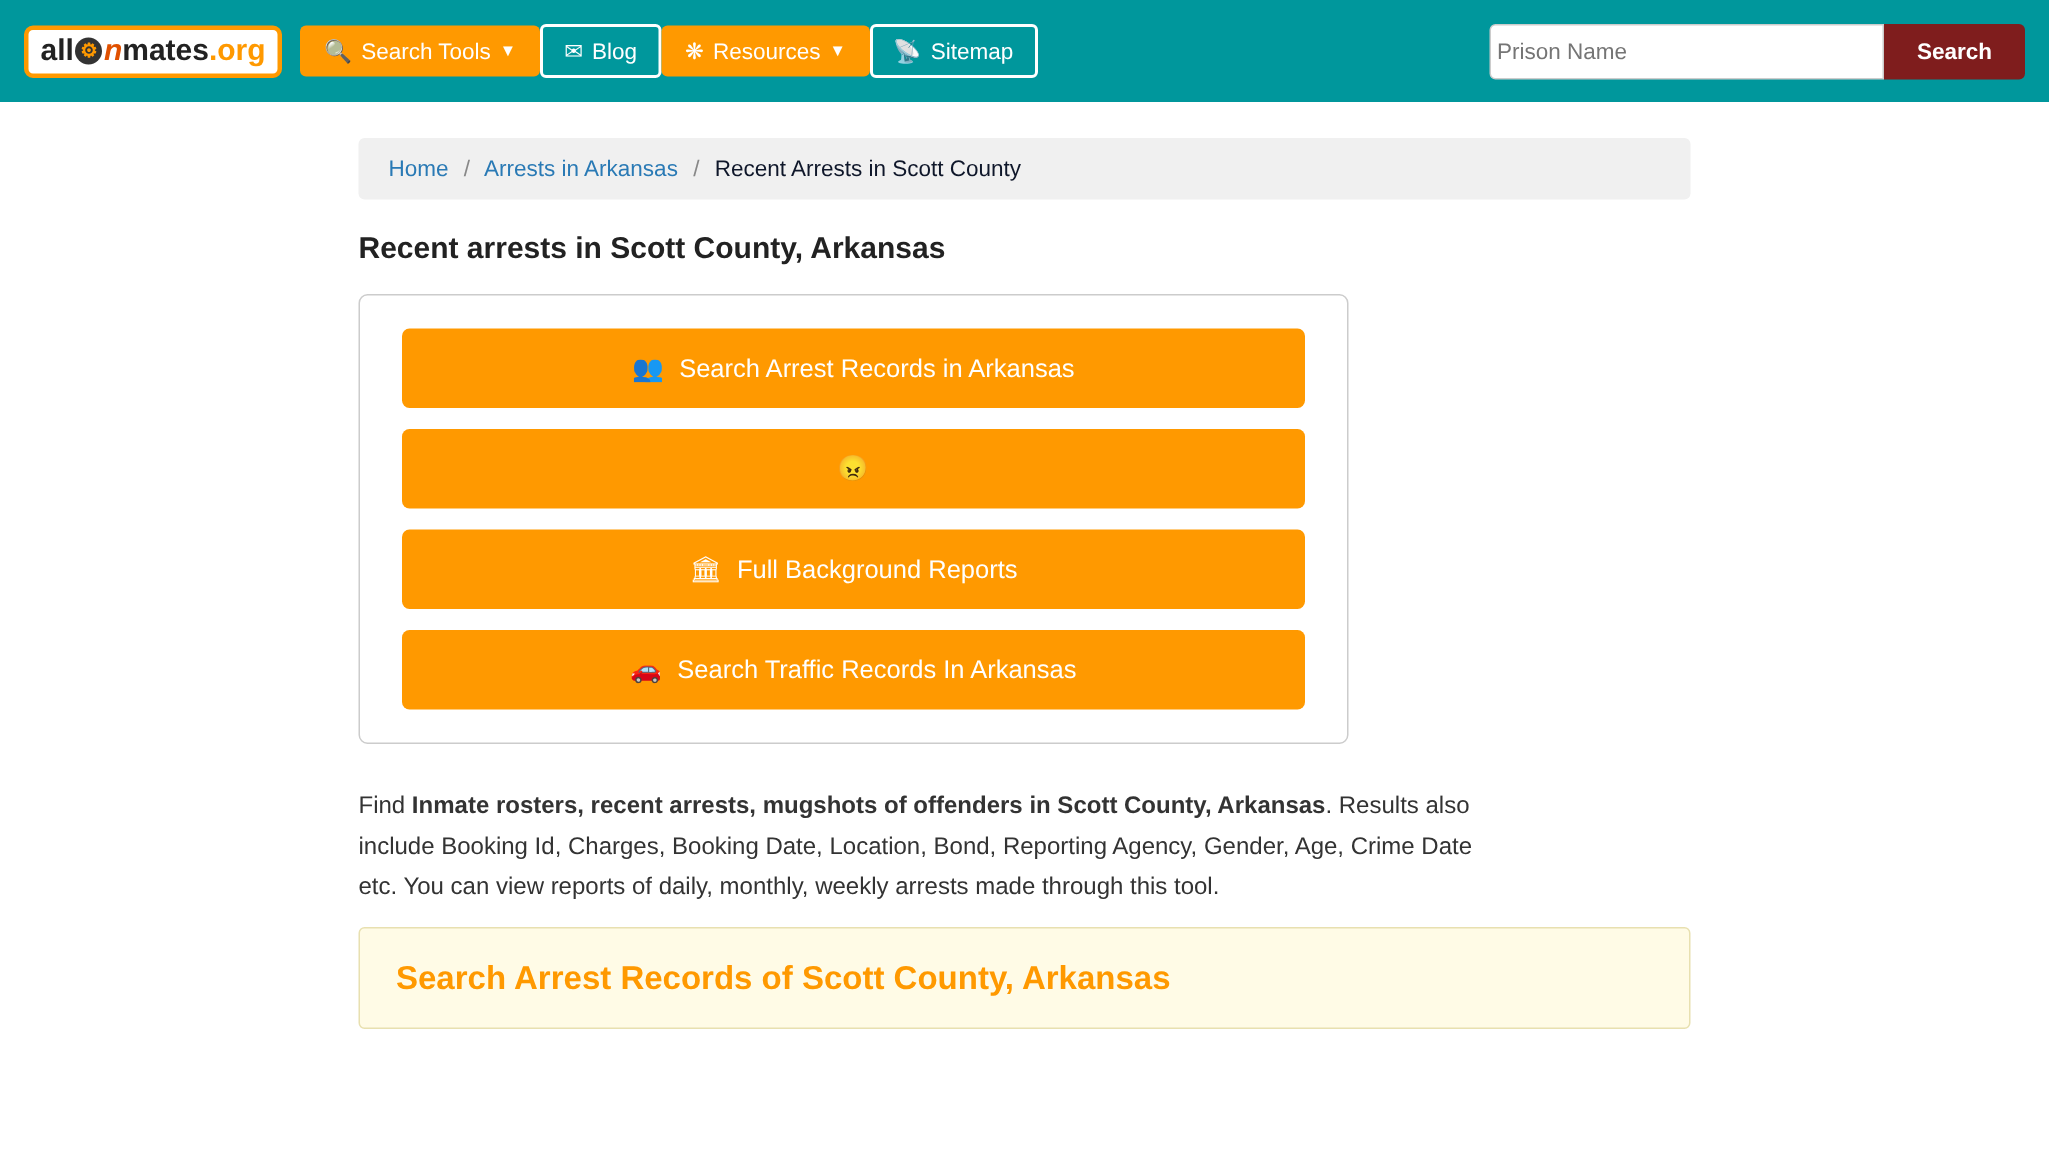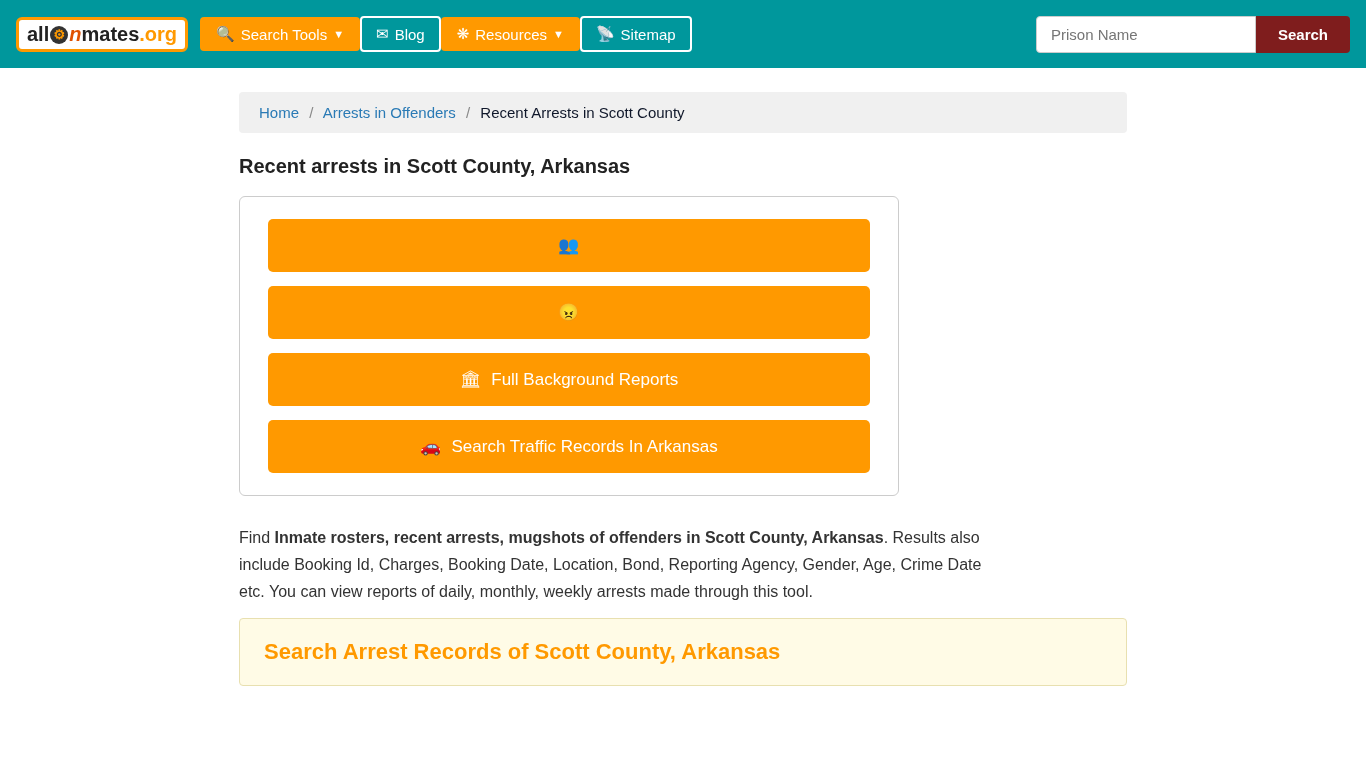--- a/index.html
+++ b/index.html
@@ -69,25 +69,25 @@
       font-size: 15px;
       cursor: pointer;
       display: flex;
       align-items: center;
       gap: 6px;
     }
 
     .nav-spacer { flex: 1; }
 
     .search-input {
-      padding: 9px 14px;
+      padding: 9px 4px;
       border: 1px solid #ccc;
       border-radius: 4px 0 0 4px;
       font-size: 15px;
-      width: 220px;
+      width: 263px;
       outline: none;
     }
     .search-btn {
       background: #7f1d1d;
       color: #fff;
       border: none;
       border-radius: 0 4px 4px 0;
       padding: 9px 22px;
       font-size: 15px;
       cursor: pointer;
@@ -216,30 +216,31 @@
       <span>Search</span>
     </button>
   </div>
 </nav>
 
 <div class="main-content">
 
   <div class="breadcrumb-bar">
     <a href="#">Home</a>
     <span class="sep">/</span>
-    <a href="#">Arrests in Offenders</a>
+    <a href="#">Arrests in Arkansas</a>
     <span class="sep">/</span>
     <span class="current">Recent Arrests in Scott County</span>
   </div>
 
   <h1 class="page-title">Recent arrests in Scott County, Arkansas</h1>
 
   <div class="button-panel">
     <button class="action-btn">
       <span>👥</span>
+      <span>Search Arrest Records in Arkansas</span>
     </button>
     <button class="action-btn">
       <span>😠</span>
     </button>
     <button class="action-btn">
       <span>🏛</span>
       <span>Full Background Reports</span>
     </button>
     <button class="action-btn">
       <span>🚗</span>

